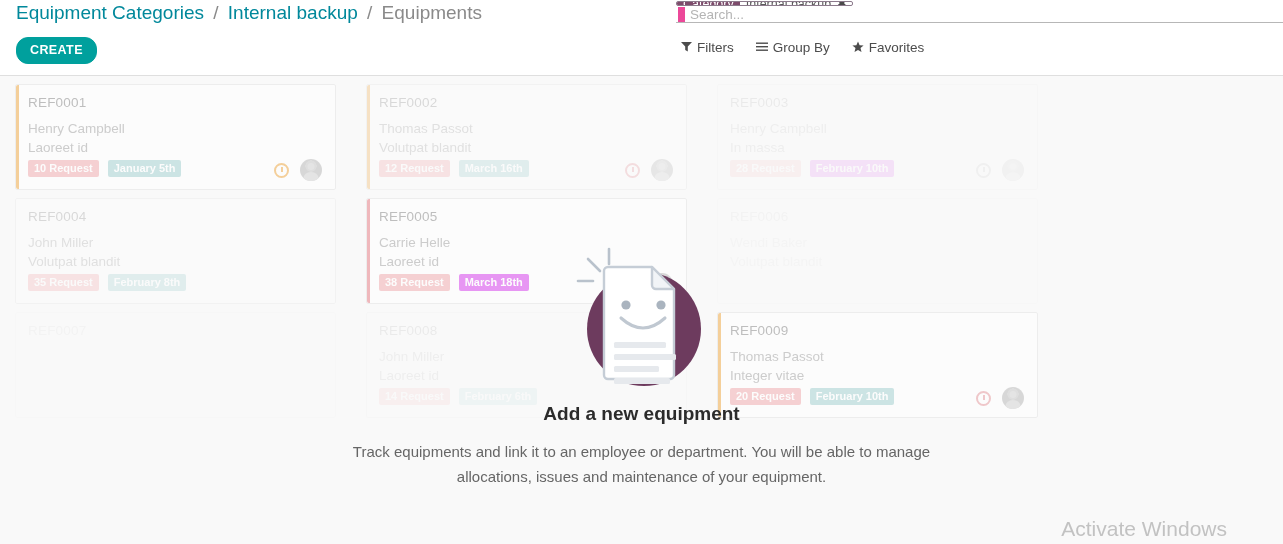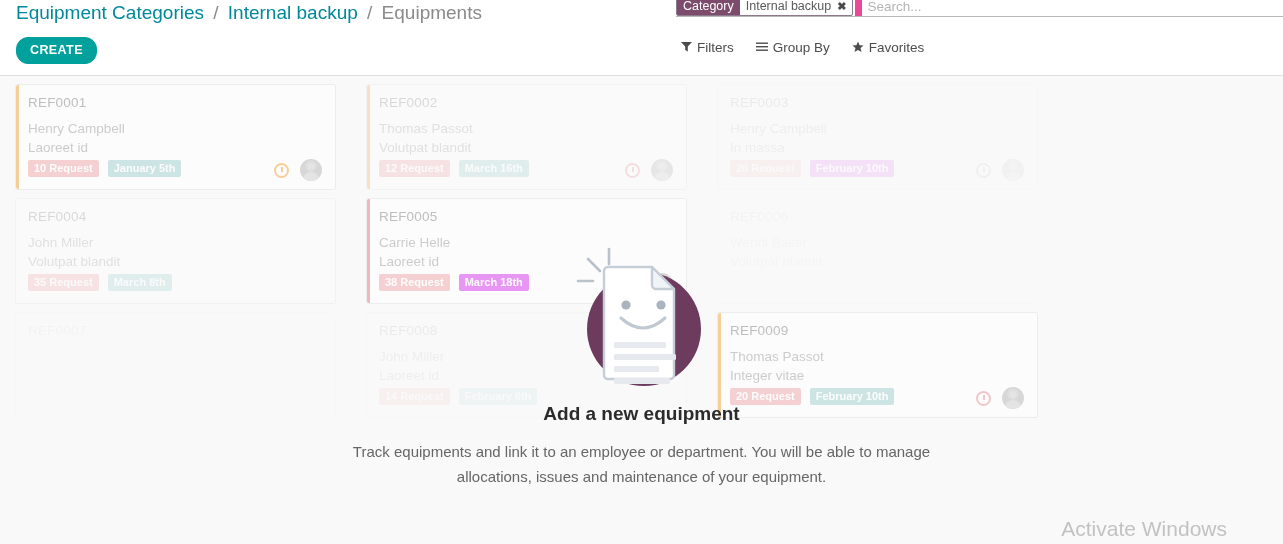--- a/index.html
+++ b/index.html
@@ -64,24 +64,25 @@
     letter-spacing: .4px;
     cursor: pointer;
     line-height: 25px;
   }
 
   
   .search-wrap {
     position: absolute;
     left: 676px; top: 0px;
     width: 607px;
-    height: 17px;
+    height: 23px;
     border-bottom: 1px solid #b7b7b7;
     display: flex;
-    align-items: flex-end;
+    align-items: flex-start;
+    flex-direction: column;
   }
   .facet {
     display: flex;
     align-items: stretch;
     border: 1px solid #8c7a8c;
     border-radius: 2px;
     overflow: hidden;
     height: 20px;
     margin-top: 1px;
     background: #fff;
@@ -420,21 +421,21 @@
             <span class="clock-ico c-grey"></span>
             <span class="avatar"></span>
           </div>
         </div>
         <div class="kcard bar-none fade-2">
           <div class="kcard-ref">REF0004</div>
           <div class="kcard-line">John Miller</div>
           <div class="kcard-line">Volutpat blandit</div>
           <div class="kcard-tags">
             <span class="tag tag-red">35 Request</span>
-            <span class="tag tag-teal">March 8th</span>
+            <span class="tag tag-teal">February 8th</span>
           </div>
         </div>
         <div class="kcard bar-red fade-1">
           <div class="kcard-ref">REF0005</div>
           <div class="kcard-line">Carrie Helle</div>
           <div class="kcard-line">Laoreet id</div>
           <div class="kcard-tags">
             <span class="tag tag-red">38 Request</span>
             <span class="tag tag-grey">March 18th</span>
           </div>

